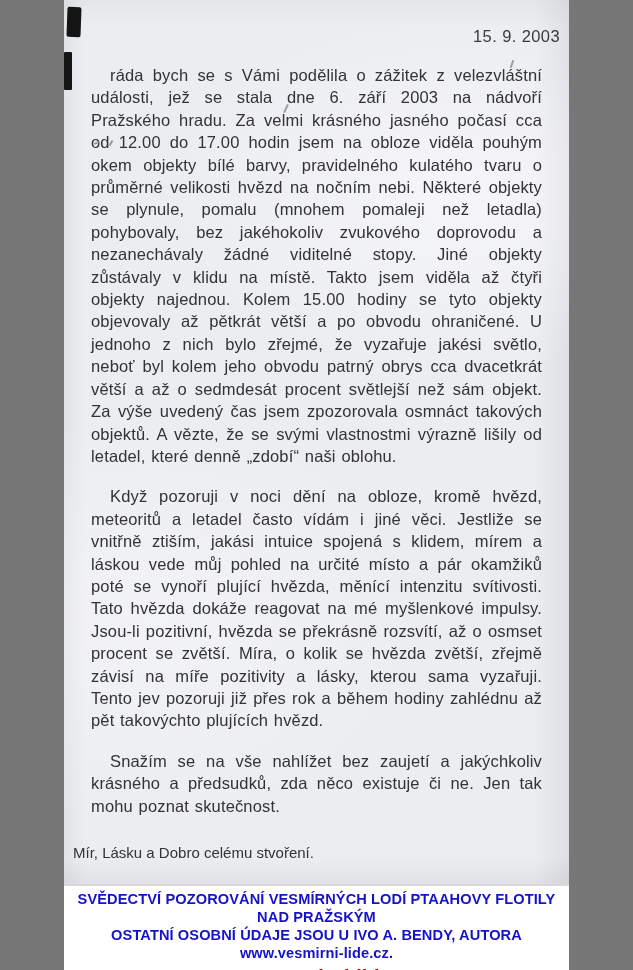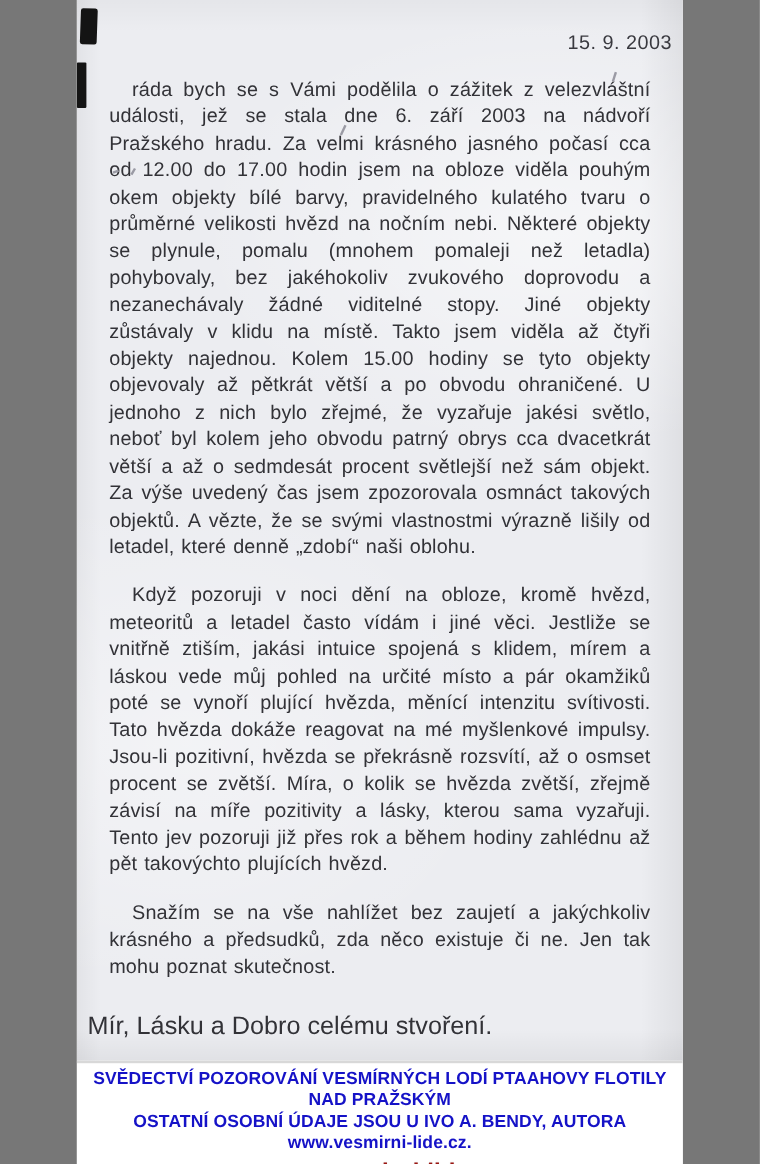--- a/index.html
+++ b/index.html
@@ -24,21 +24,21 @@
   .date-line{
     text-align:right;padding-top:27px;font-size:16.5px;color:#39393f;
     letter-spacing:.4px;
   }
   .salutation{margin-top:56px;font-size:16.5px;}
   .letter-body{margin-top:2px;}
   .letter-body p{
     margin:18px;font-size:16.5px;line-height:22.4px;text-align:justify;
     text-indent:19px;color:#323237;letter-spacing:.15px;word-spacing:1px;
   }
-  .blessing{margin-top:27px;font-size:21px;}
+  .blessing{margin-top:27px;font-size:15px;}
   .closing{margin-top:23px;font-size:16.5px;}
   .sig-block{margin-top:10px;text-align:center;}
   .sig-svg{display:block;margin:0 auto;}
   .sig-typed{font-size:17px;color:#39393f;margin-top:2px;}
   
   .scan-mark{position:absolute;background:#141414;}
   .mark1{left:3px;top:7px;width:14px;height:30px;transform:rotate(2deg);border-radius:2px;}
   .mark2{left:0px;top:52px;width:8px;height:38px;border-radius:1px;}
   .speck{position:absolute;background:#9a9aa4;}
   .sp1{left:221px;top:104px;width:2px;height:9px;transform:rotate(25deg);}

